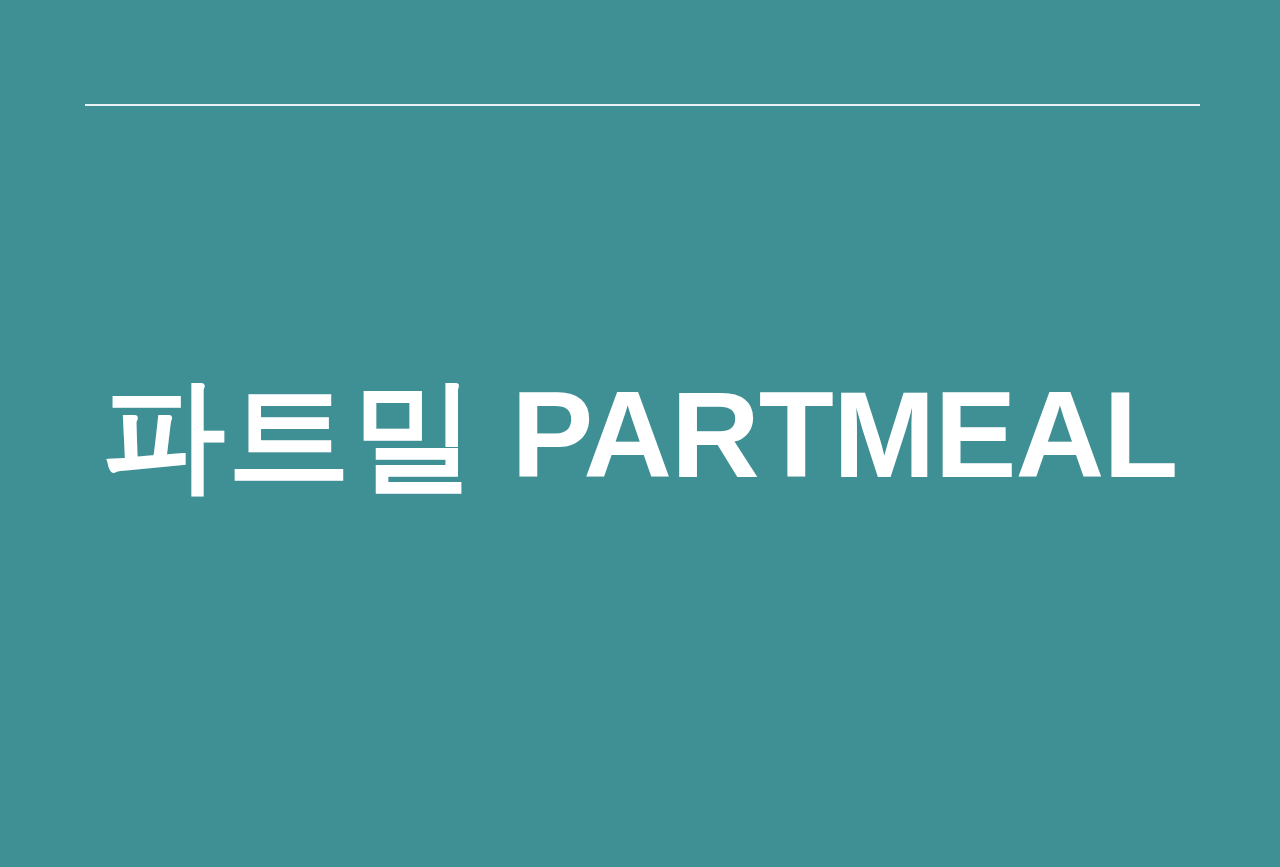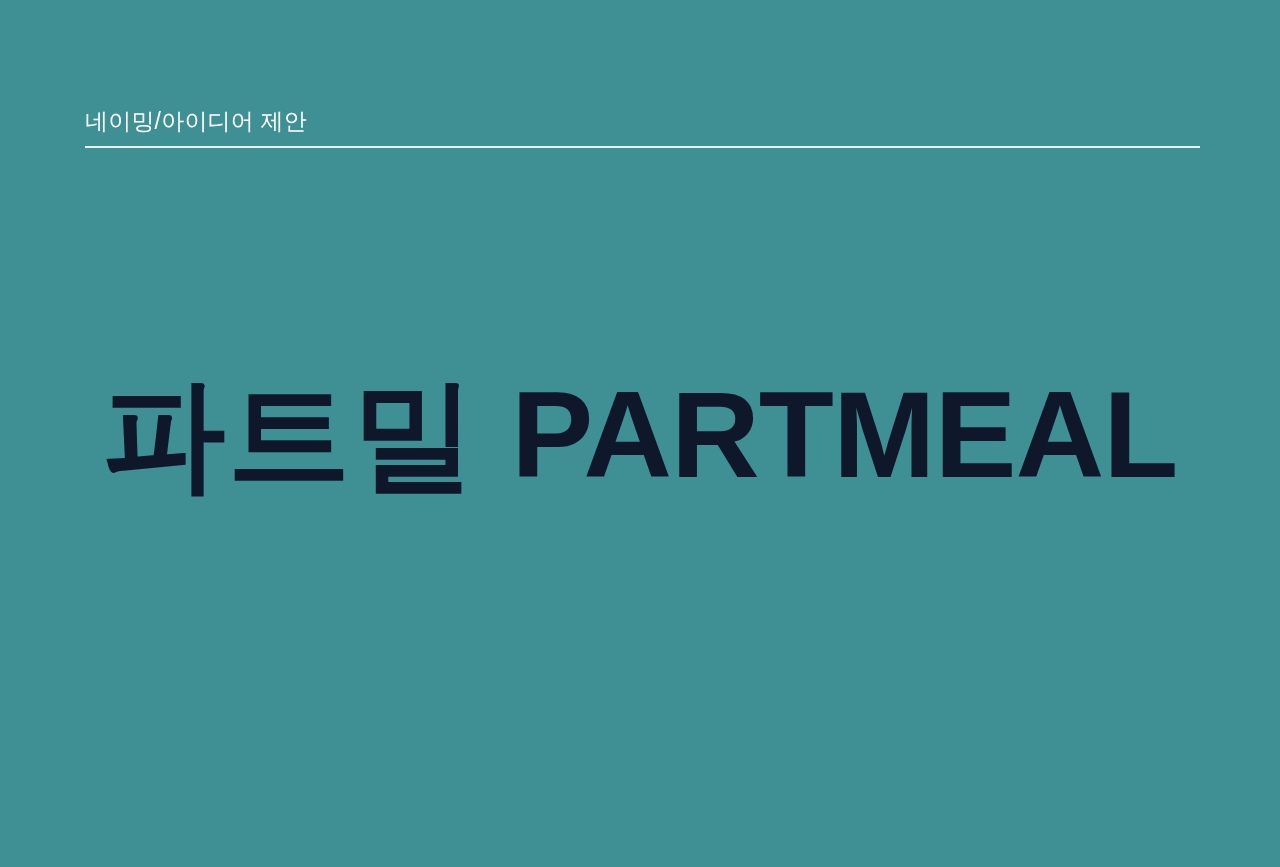--- a/index.html
+++ b/index.html
@@ -57,21 +57,21 @@
     top: 0;
     width: 1280px;
     height: 867px;
     display: flex;
     align-items: center;
     justify-content: center;
     pointer-events: none;
   }
 
   #main-title {
-    color: #0f172a;
+    color: #ffffff;
     font-size: 123px;
     font-weight: 700;
     line-height: 1.05;
     letter-spacing: -0.5px;
     white-space: nowrap;
     text-align: center;
     transform: translateY(1px);
   }
 
   #main-title .title-ko {
@@ -81,21 +81,20 @@
   #main-title .title-en {
     letter-spacing: -1px;
   }
 </style>
 </head>
 <body>
 
 <div id="slide">
 
   <div id="slide-header">
-    <div class="header-line">네이밍/아이디어 제안</div>
     <div id="header-rule"></div>
   </div>
 
   <div id="title-block">
     <div id="main-title">
       <span class="title-ko">파트밀</span><span class="title-space"> </span><span class="title-en">PARTMEAL</span>
     </div>
   </div>
 
 </div>

